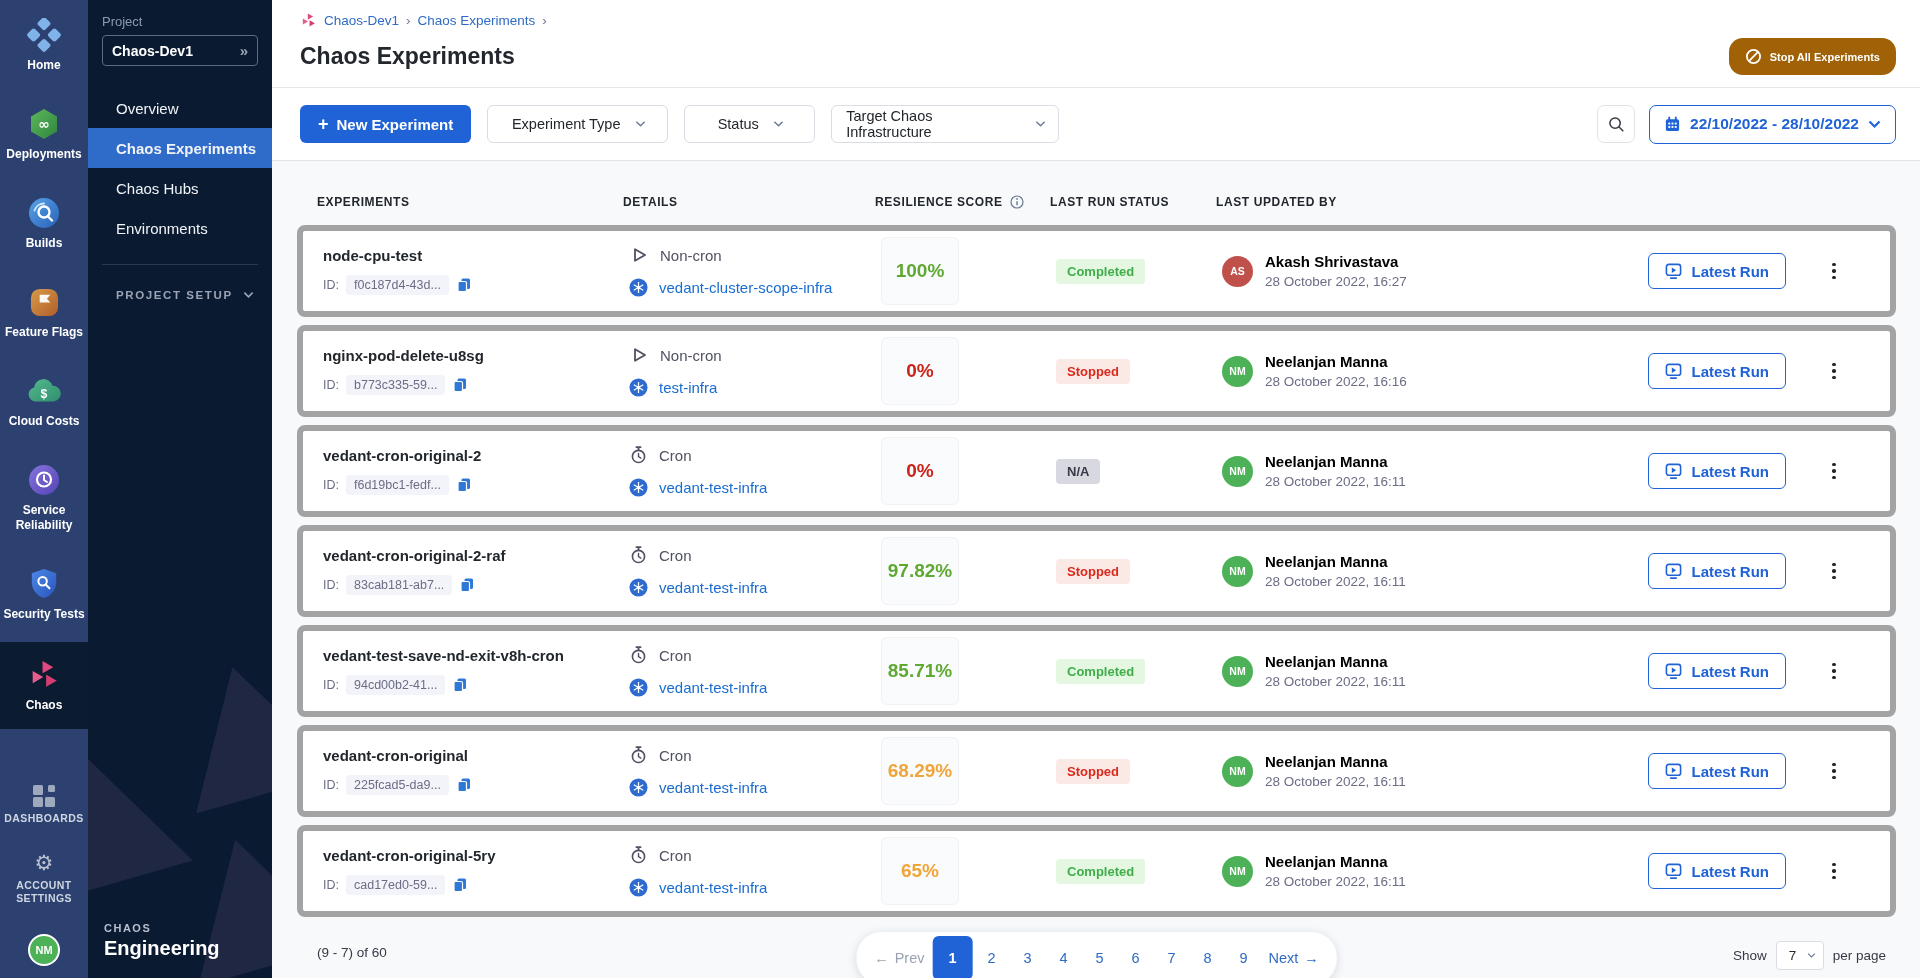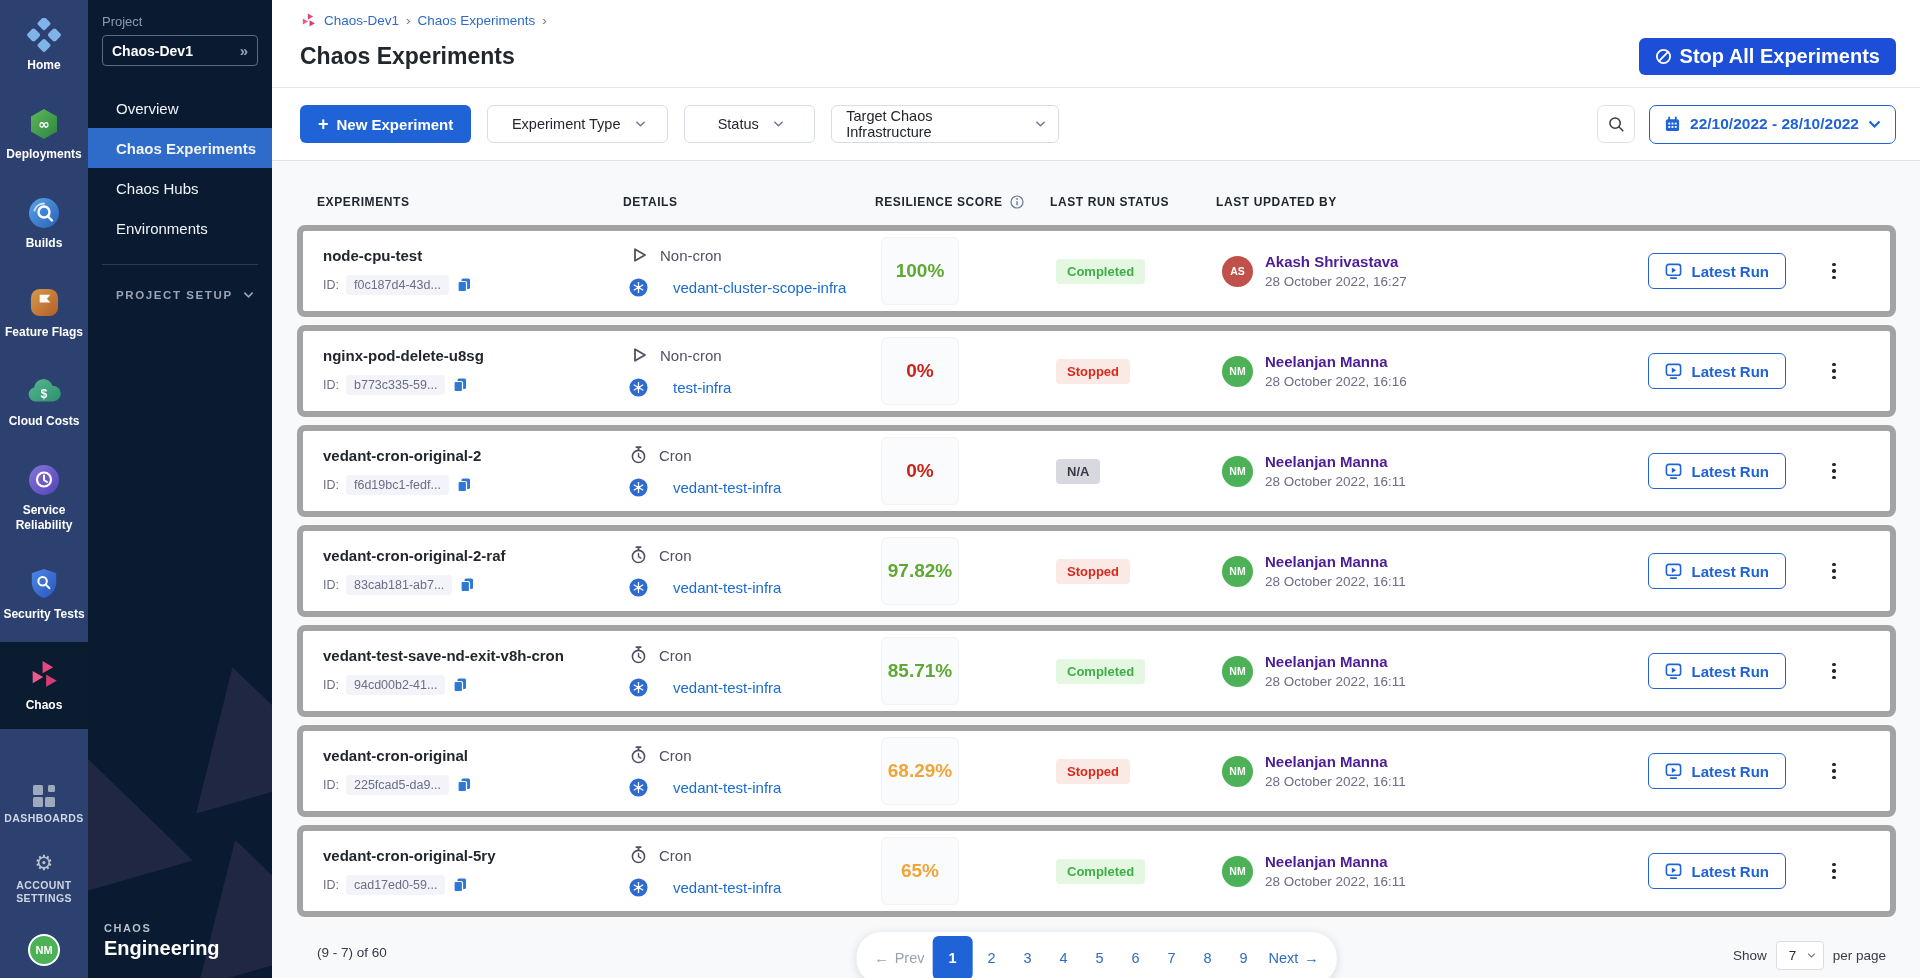--- a/index.html
+++ b/index.html
@@ -39,21 +39,21 @@
   .watermark { position:absolute; left:-90px; bottom:-70px; width:420px; height:420px; opacity:.22; z-index:1; transform:rotate(14deg); }
 
   
   .main { flex:1; display:flex; flex-direction:column; background:#f7f9fb; min-width:0; }
   .page-header { background:#fff; border-bottom:1px solid #e4e7eb; padding:12px 24px 12px 28px; }
   .crumbs { display:flex; align-items:center; gap:7px; font-size:13.5px; }
   .crumb-link { color:#2e6bc4; cursor:pointer; text-decoration:none; }
   .crumb-sep { color:#6b7890; }
   .header-row { display:flex; align-items:center; justify-content:space-between; margin-top:9px; }
   .page-title { font-size:23px; font-weight:bold; color:#22272d; }
-  .stop-btn { display:flex; align-items:center; gap:8px; background:#1d4ed8; color:#fff; border:none; border-radius:6px; height:37px; padding:0 16px; font-size:20px; font-weight:bold; cursor:pointer; font-family:inherit; }
+  .stop-btn { display:flex; align-items:center; gap:8px; background:#a16207; color:#fff; border:none; border-radius:14px; height:37px; padding:0 16px; font-size:11px; font-weight:bold; cursor:pointer; font-family:inherit; }
 
   .toolbar { background:#fff; border-bottom:1px solid #e0e4e9; display:flex; align-items:center; padding:0 24px 0 28px; height:73px; gap:16px; }
   .new-btn { display:flex; align-items:center; gap:8px; background:#2063d6; color:#fff; border:none; border-radius:6px; height:38px; padding:0 18px; font-size:15px; font-weight:bold; cursor:pointer; font-family:inherit; }
   .new-btn .plus { font-size:18px; font-weight:bold; }
   .filter { display:flex; align-items:center; justify-content:center; gap:14px; border:1px solid #d9dde4; background:#fff; border-radius:6px; height:38px; padding:0 12px 0 14px; font-size:14.5px; color:#22272d; cursor:pointer; }
   .filter .chev { color:#6b7890; display:flex; }
   .toolbar-right { margin-left:auto; display:flex; align-items:center; gap:14px; }
   .search-btn { width:38px; height:38px; border:1px solid #dfe3e8; border-radius:7px; background:#fff; display:flex; align-items:center; justify-content:center; cursor:pointer; }
   .date-btn { display:flex; align-items:center; gap:9px; border:1.5px solid #2063d6; border-radius:7px; height:39px; padding:0 14px; background:#fff; color:#2063d6; font-size:15.5px; font-weight:bold; cursor:pointer; font-family:inherit; }
 
@@ -64,30 +64,30 @@
   .thead .th { font-size:12px; font-weight:bold; color:#22272d; letter-spacing:.6px; display:flex; align-items:center; gap:7px; }
   .trow { background:#fff; border:6px solid #a3a3a3; border-radius:8px; min-height:92px; margin-bottom:8px; padding:0 8px 0 20px; }
   .exp-name { font-size:15px; font-weight:bold; color:#22272d; cursor:pointer; }
   .exp-id-line { display:flex; align-items:center; gap:7px; margin-top:11px; }
   .id-label { font-size:12.5px; color:#6b6d85; }
   .id-chip { background:#f3f3fa; border-radius:4px; padding:3px 8px; font-size:12.5px; color:#6b6d85; }
   .copy-icon { cursor:pointer; }
   .det-line { display:flex; align-items:center; gap:11px; }
   .det-line + .det-line { margin-top:13px; }
   .det-type { font-size:15px; color:#4f5162; }
-  .infra-link { font-size:15px; color:#1a6cd0; cursor:pointer; text-decoration:none;margin-left:14px; }
+  .infra-link { font-size:15px; color:#1a6cd0; cursor:pointer; text-decoration:none; }
   .score-box { width:78px; height:68px; background:#fafbfd; border:1px solid #f1f2f6; border-radius:6px; display:flex; align-items:center; justify-content:center; font-size:19px; font-weight:bold; }
   .score-high { color:#5fa832; } .score-mid { color:#f0a53b; } .score-low { color:#cc2318; }
   .chip { display:inline-block; border-radius:4px; padding:5px 11px; font-size:13px; font-weight:bold; }
   .chip.completed { background:#e4f7e0; color:#3fae49; }
   .chip.stopped { background:#fbe9e6; color:#da291d; }
   .chip.na { background:#d8d9e0; color:#383946; }
   .c-user { display:flex; align-items:center; gap:12px; }
   .avatar { width:31px; height:31px; border-radius:50%; color:#fff; font-size:10.5px; font-weight:bold; display:flex; align-items:center; justify-content:center; cursor:pointer; flex-shrink:0; }
-  .uname { font-size:15px; font-weight:bold; color:#4c1d95; }
+  .uname { font-size:15px; font-weight:bold; color:#000000; }
   .udate { font-size:13.5px; color:#6b6d85; margin-top:4px; }
   .c-action { display:flex; justify-content:flex-end; }
   .latest-run { display:flex; align-items:center; gap:9px; background:#fff; border:1.5px solid #2063d6; color:#2063d6; border-radius:6px; height:36px; padding:0 16px; font-size:15px; font-weight:bold; cursor:pointer; font-family:inherit; }
   .c-menu { display:flex; justify-content:center; }
   .kebab { display:flex; flex-direction:column; gap:3px; padding:6px; cursor:pointer; }
   .kebab i { width:3.5px; height:3.5px; border-radius:50%; background:#22272d; }
 
   
   .pagination { height:56px; display:flex; align-items:flex-start; padding:6px 10px 0 20px; position:relative; }
   .page-range { font-size:13.5px; color:#383946; margin-top:14px; }

